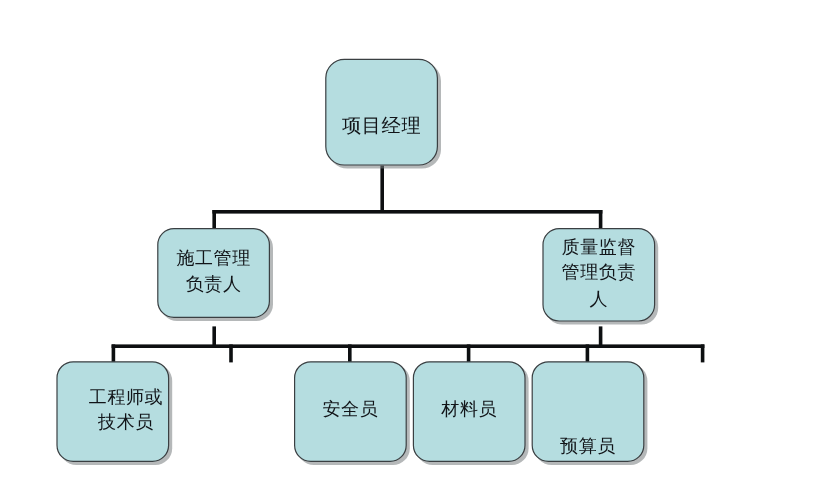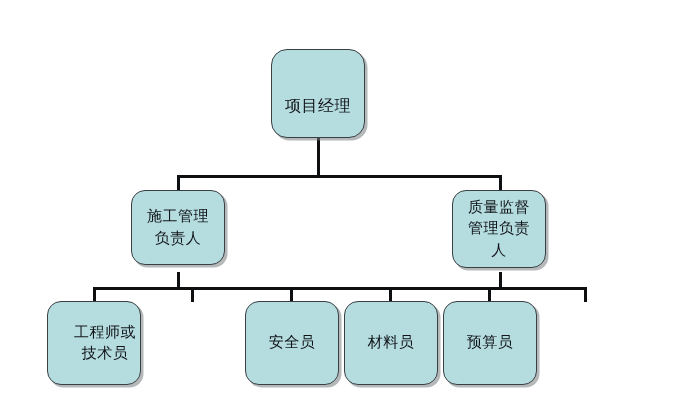--- a/index.html
+++ b/index.html
@@ -89,22 +89,22 @@
   <div class="node leaf" style="left:47px; top:301px; width:94px; height:84px;justify-content:flex-end;">
     <span class="label">工程师或
 技术员</span>
   </div>
 
 
   <div class="node leaf" style="left:245px; top:301px; width:94px; height:84px;">
     <span class="label">安全员</span>
   </div>
 
-  <div class="node leaf" style="left:344px; top:301px; width:94px; height:84px;">
+  <div class="node leaf" style="left:344px; top:301px; width:94px; height:84px;font-family:Liberation Mono, monospace;">
     <span class="label">材料员</span>
   </div>
 
-  <div class="node leaf" style="left:443px; top:301px; width:94px; height:84px;">
+  <div class="node leaf" style="left:443px; top:301px; width:94px; height:84px;align-items:flex-end;">
     <span class="label">预算员</span>
   </div>
 
 
 </div>
 
 </body></html>

